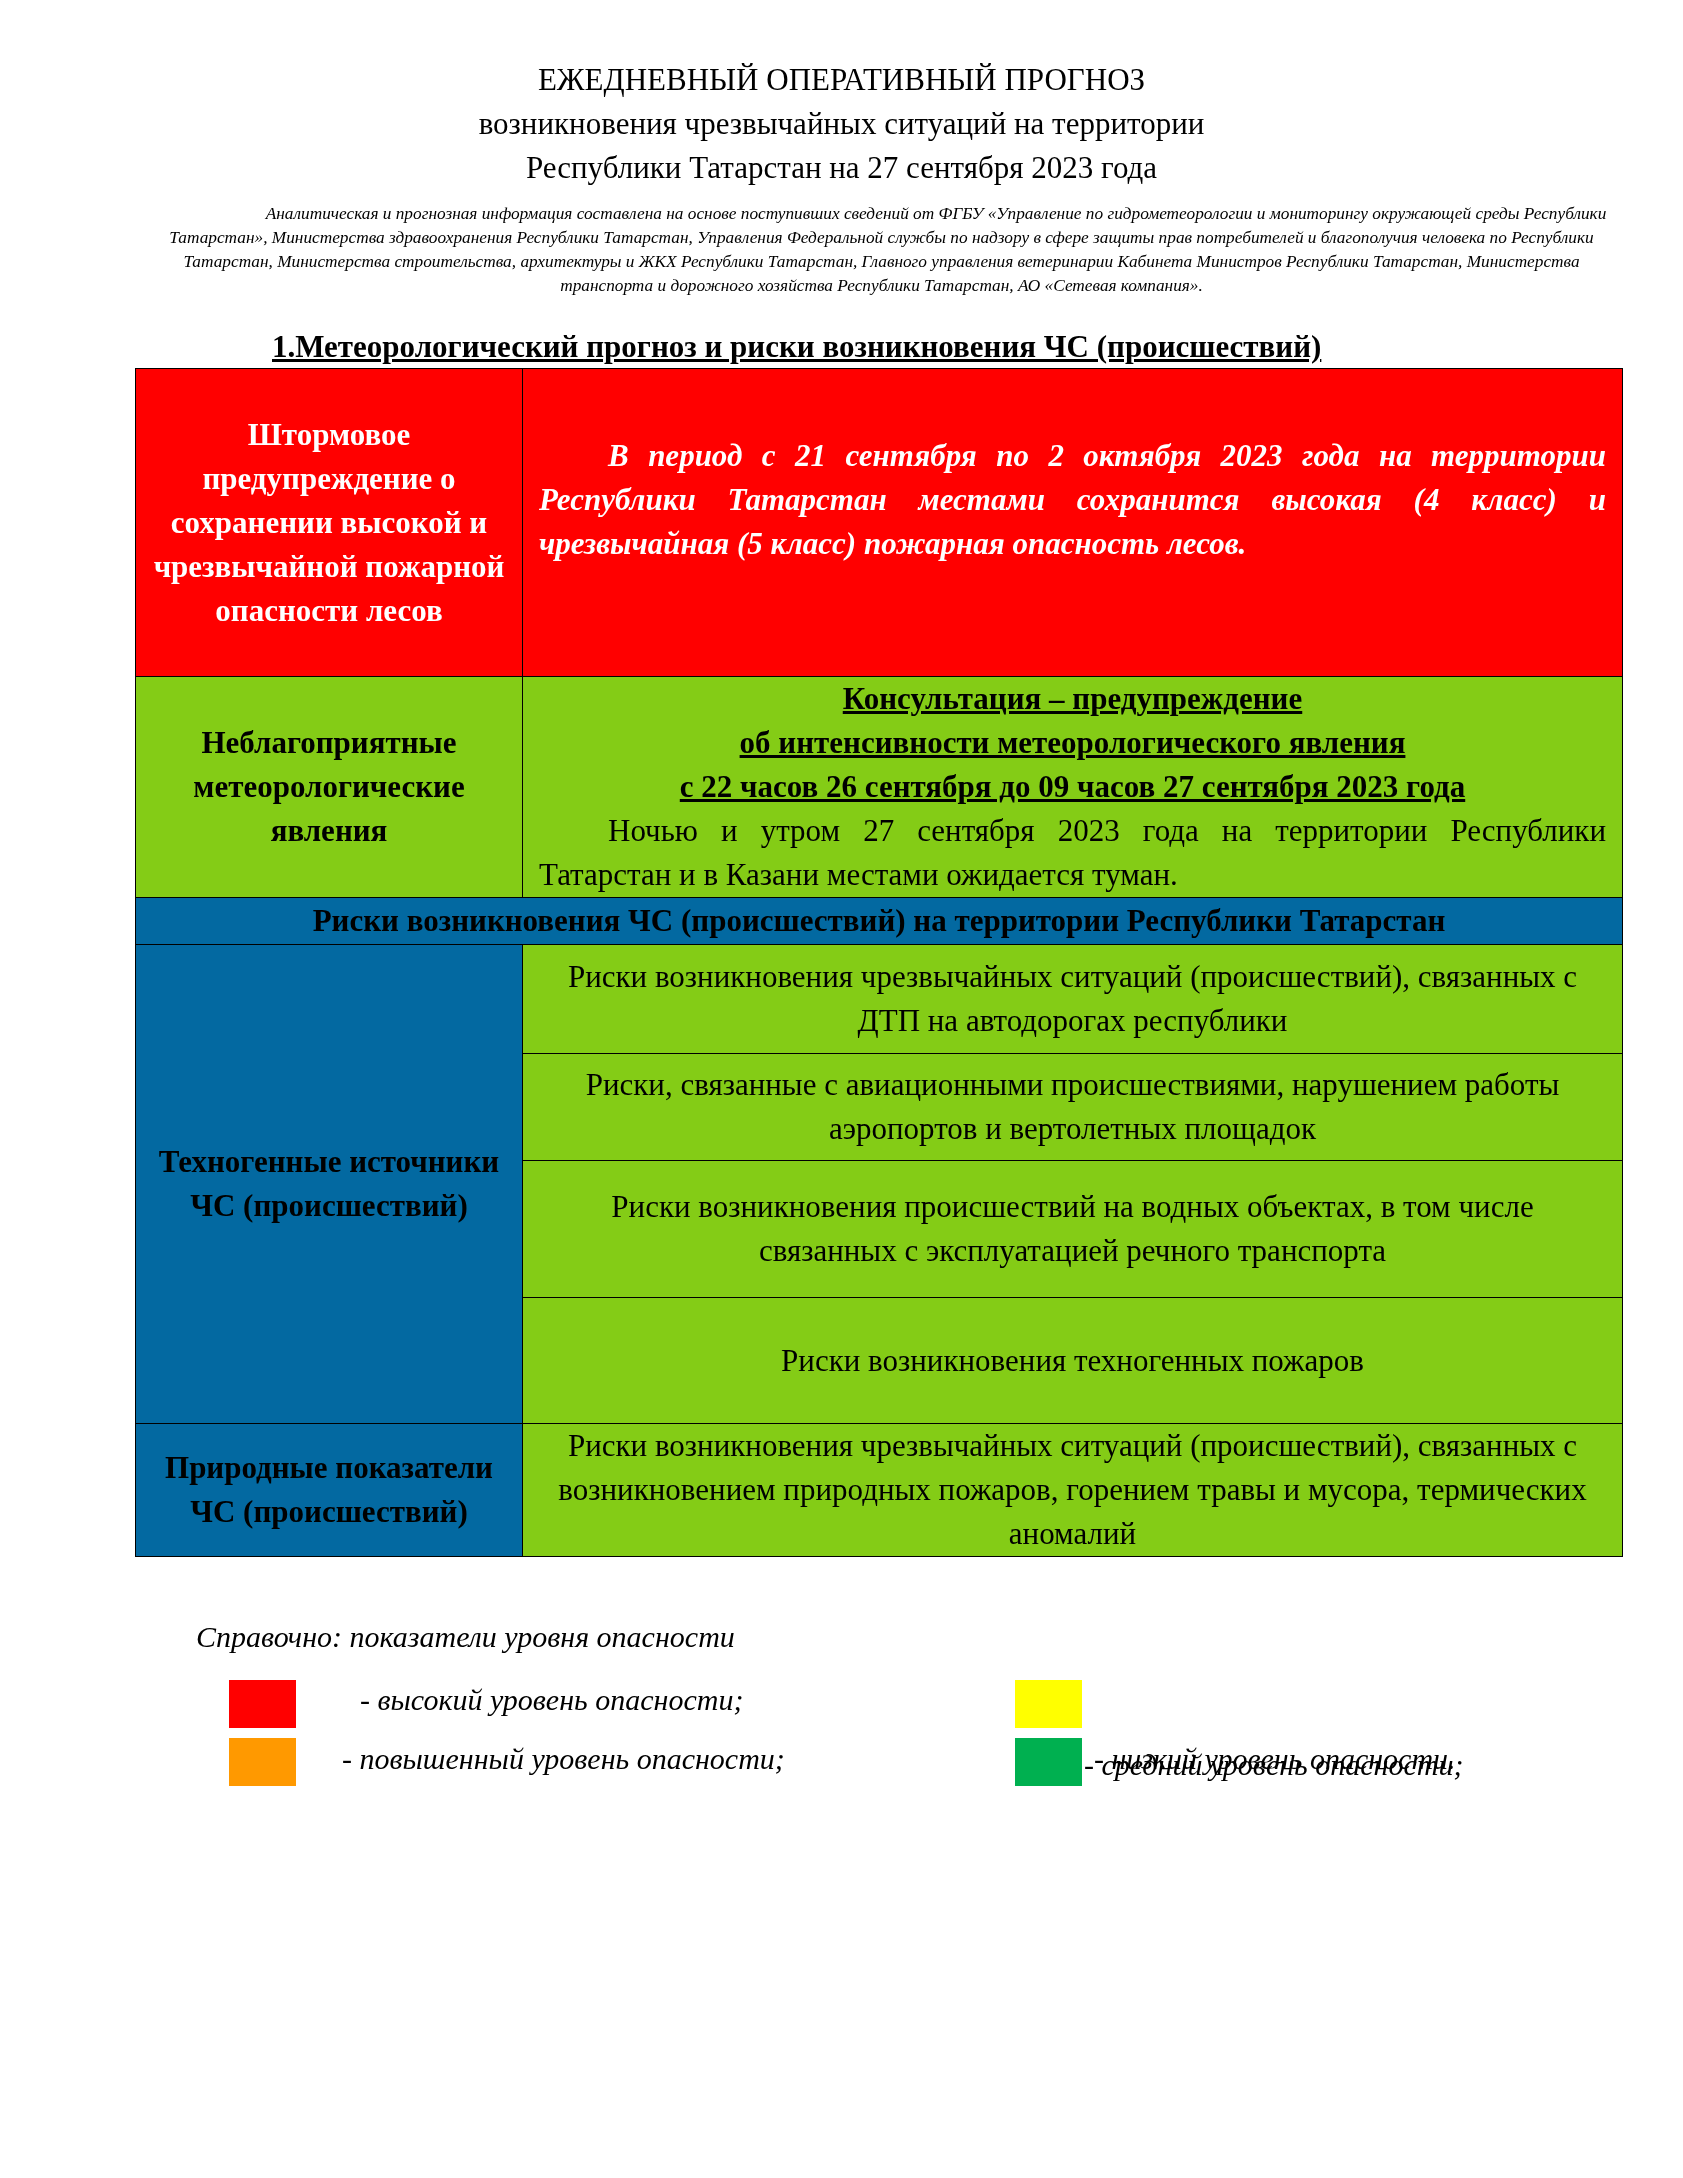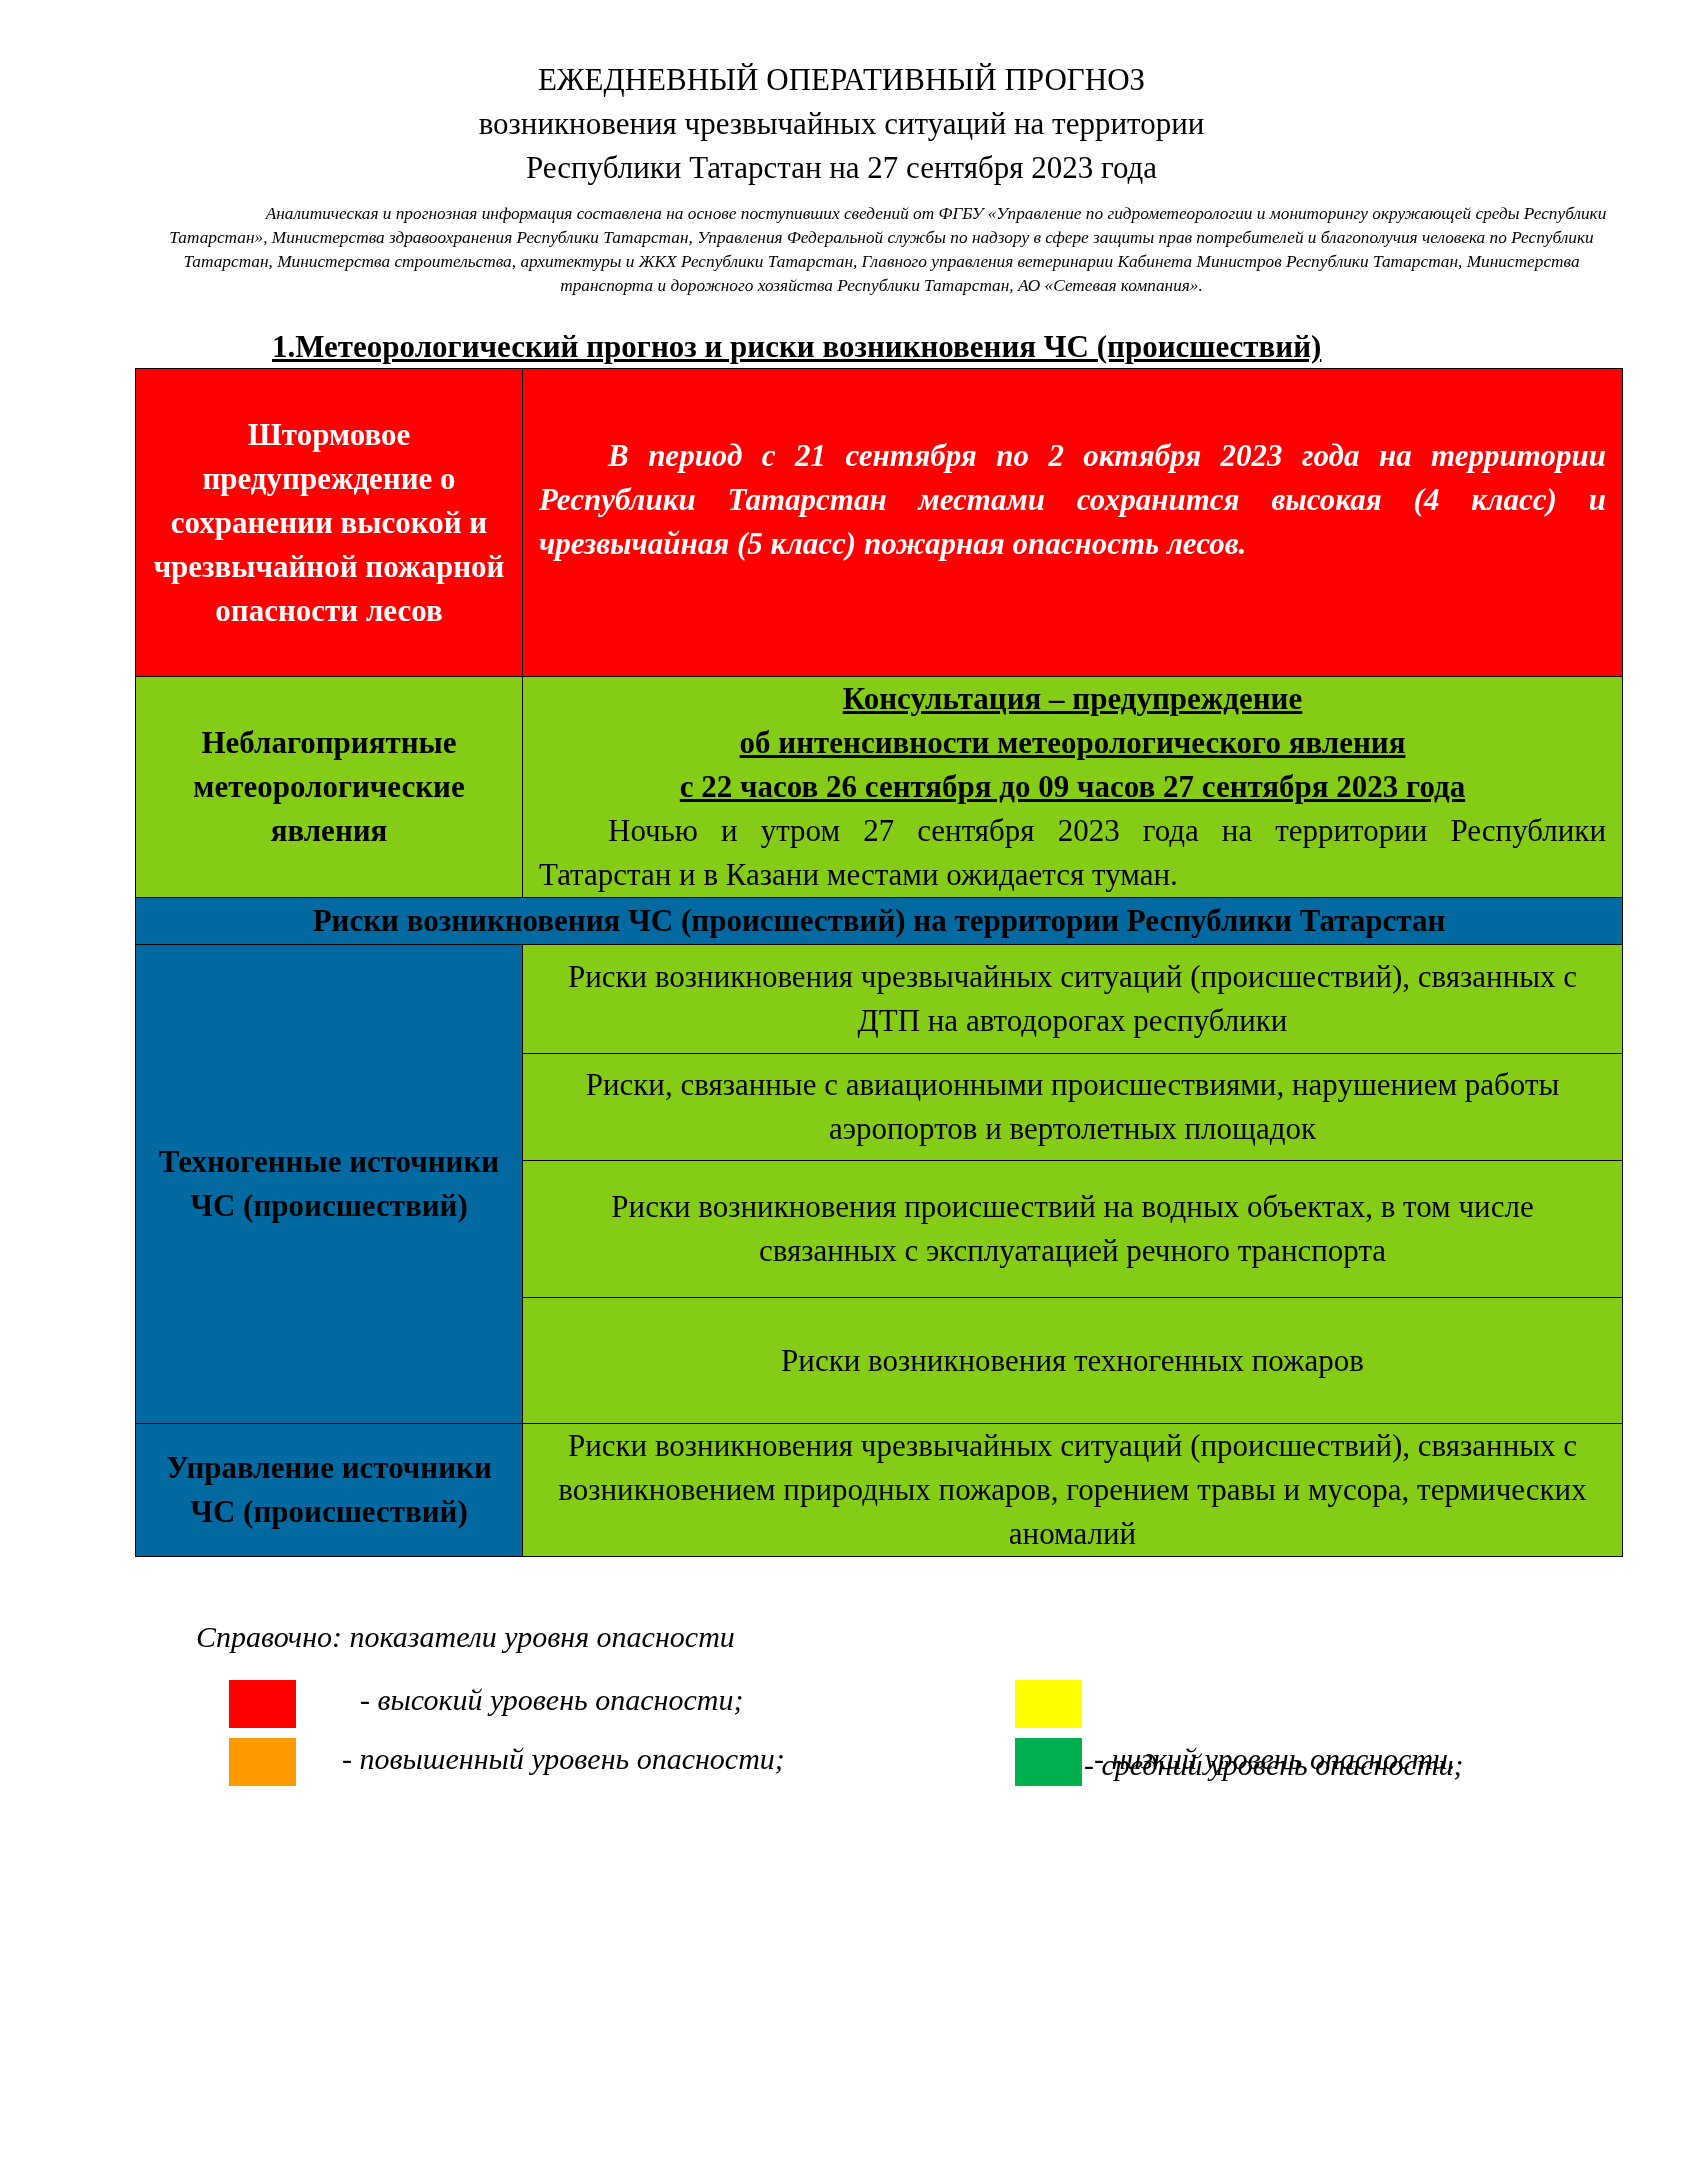--- a/index.html
+++ b/index.html
@@ -67,21 +67,21 @@
   <tr style="height:107px">
     <td class="yellow center">Риски, связанные с авиационными происшествиями, нарушением работы аэропортов и вертолетных площадок</td>
   </tr>
   <tr style="height:137px">
     <td class="yellow center">Риски возникновения происшествий на водных объектах, в том числе связанных с эксплуатацией речного транспорта</td>
   </tr>
   <tr style="height:126px">
     <td class="yellow center">Риски возникновения техногенных пожаров</td>
   </tr>
   <tr style="height:133px">
-    <td class="white bold center">Управление источники ЧС (происшествий)</td>
+    <td class="white bold center">Природные показатели ЧС (происшествий)</td>
     <td class="yellow center">Риски возникновения чрезвычайных ситуаций (происшествий), связанных с возникновением природных пожаров, горением травы и мусора, термических аномалий</td>
   </tr>
 </tbody>
   </table>
 
 <div class="legend-title">Справочно: показатели уровня опасности</div>
 
 <div class="sw" style="left:229px;top:1680px;background:#ff0000;"></div>
 <div class="lg" style="left:336px;top:1683px;margin-left:24px;">- высокий уровень опасности;</div>
 

